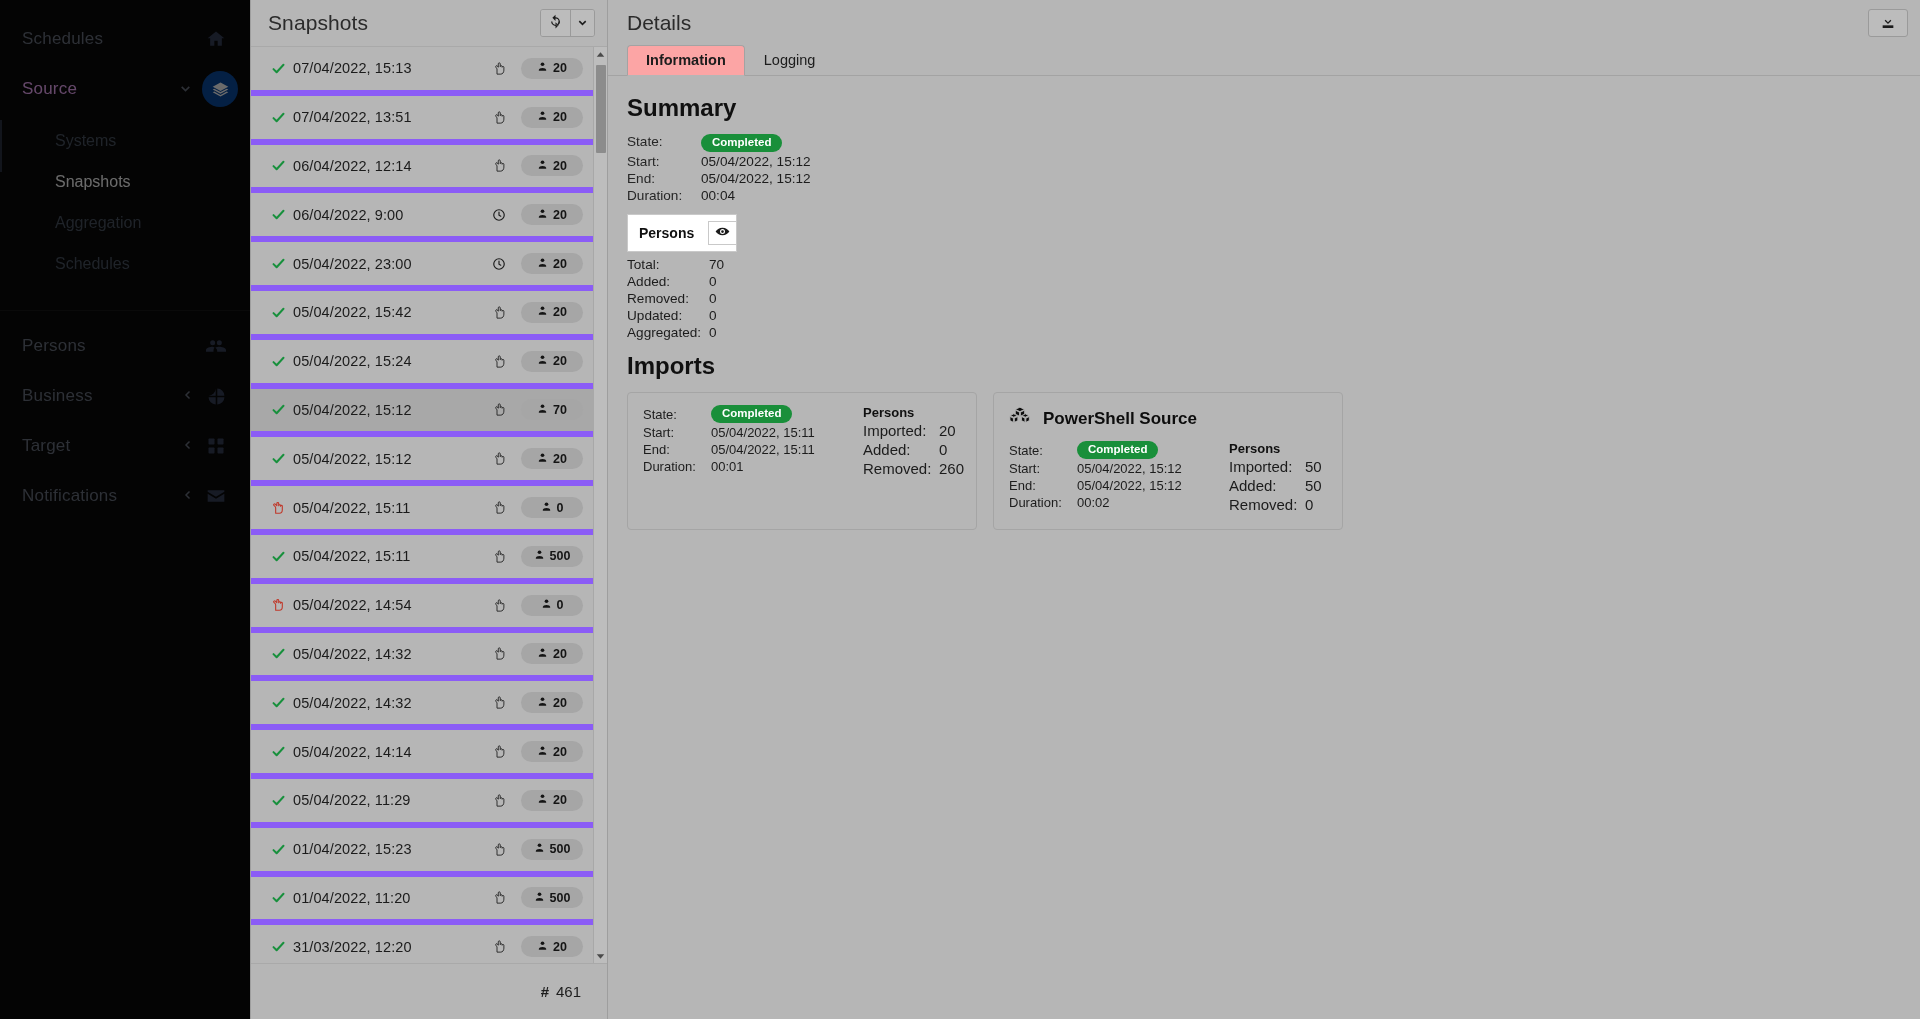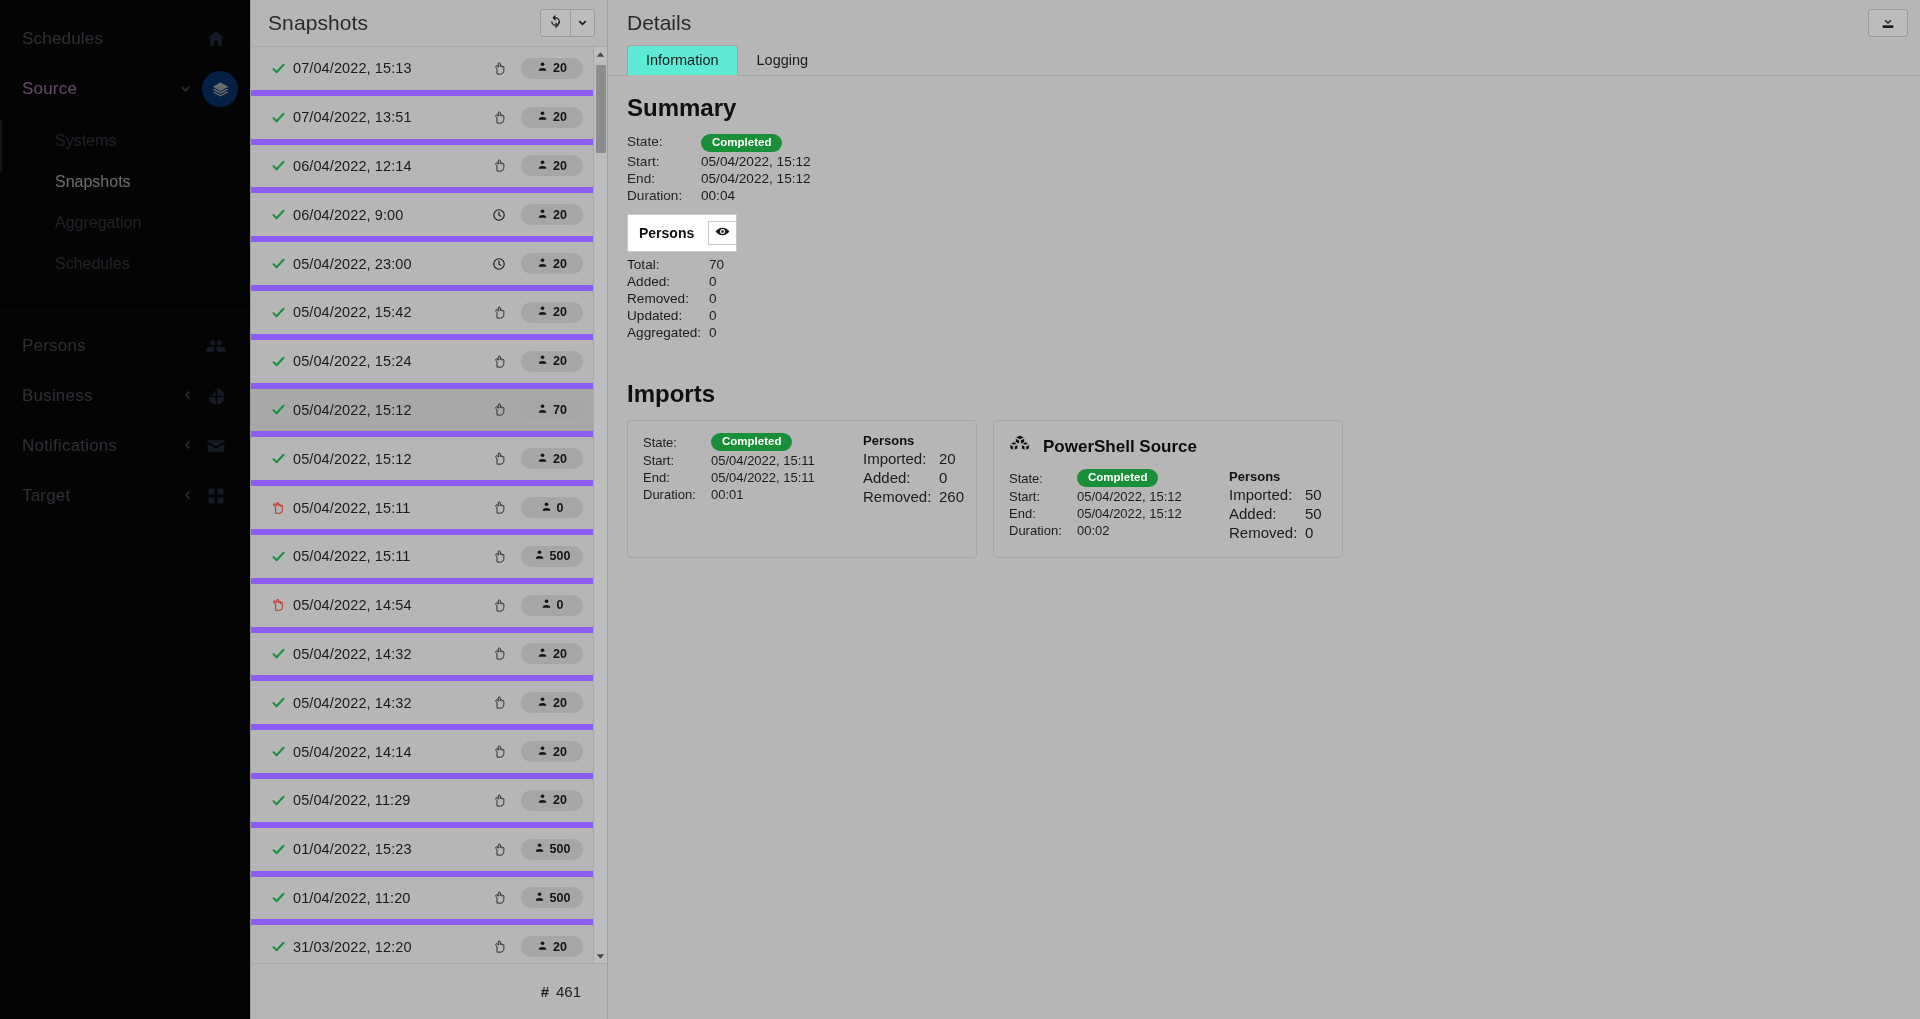--- a/index.html
+++ b/index.html
@@ -301,22 +301,22 @@
     font-size: 14.5px;
     color: #1c1c1c;
     cursor: pointer;
     border: 1px solid transparent;
     border-radius: 4px 4px 0 0;
     position: relative;
     z-index: 2;
     line-height: 18px;
   }
   .tab.active {
-    font-weight: normal;
-    background: #5eead4;
+    font-weight: bold;
+    background: #fca5a5;
     border-color: #a3a3a3;
     border-bottom-color: #b6b6b6;
     margin-top: 6px;
   }
 
   .details-body {
     flex: 1 1 auto;
     padding: 18px 0 0 19px;
     overflow: hidden;
   }
@@ -374,21 +374,21 @@
   }
 
   .kv2 {
     display: grid;
     grid-template-columns: 82px auto;
     row-gap: 2px;
     font-size: 13.6px;
     color: #1c1c1c;
   }
 
-  .imports-title { margin-top: 40px; }
+  .imports-title { margin-top: 12px; }
 
   .import-cards {
     display: flex;
     gap: 16px;
     margin-top: 8px;
   }
   .import-card {
     width: 350px;
     border: 1px solid #a5a5a5;
     border-radius: 4px;
@@ -515,46 +515,46 @@
           </svg>
       </span>
       <span class="nav-icon">
         <svg width="19" height="19" viewBox="0 0 24 24" fill="currentColor">
             <path d="M11 2v9H2a9 9 0 009-9zm2 0a9 9 0 019 9h-9V2zM2 13a9 9 0 009 9v-9H2zm11 0h9a9 9 0 01-9 9v-9z"></path>
           </svg>
       </span>
     </div>
 
     <div class="nav-item">
-      <span class="nav-label">Notifications</span>
-      <span class="nav-caret">
-        <svg width="12" height="12" viewBox="0 0 24 24" fill="none" stroke="currentColor" stroke-width="3">
-            <path d="M15 5l-7 7 7 7"></path>
-          </svg>
-      </span>
-      <span class="nav-icon">
-        <svg width="20" height="20" viewBox="0 0 24 24" fill="currentColor">
-            <path d="M2 5h20v2l-10 6L2 7V5zm0 4.3V19h20V9.3l-10 6-10-6z"></path>
-          </svg>
-      </span>
-    </div>
-
-    <div class="nav-item">
       <span class="nav-label">Target</span>
       <span class="nav-caret">
         <svg width="12" height="12" viewBox="0 0 24 24" fill="none" stroke="currentColor" stroke-width="3">
             <path d="M15 5l-7 7 7 7"></path>
           </svg>
       </span>
       <span class="nav-icon">
         <svg width="18" height="18" viewBox="0 0 24 24" fill="currentColor">
             <rect x="2" y="2" width="8" height="8" rx="1"></rect>
             <rect x="14" y="2" width="8" height="8" rx="1"></rect>
             <rect x="2" y="14" width="8" height="8" rx="1"></rect>
             <rect x="14" y="14" width="8" height="8" rx="1"></rect>
+          </svg>
+      </span>
+    </div>
+
+    <div class="nav-item">
+      <span class="nav-label">Notifications</span>
+      <span class="nav-caret">
+        <svg width="12" height="12" viewBox="0 0 24 24" fill="none" stroke="currentColor" stroke-width="3">
+            <path d="M15 5l-7 7 7 7"></path>
+          </svg>
+      </span>
+      <span class="nav-icon">
+        <svg width="20" height="20" viewBox="0 0 24 24" fill="currentColor">
+            <path d="M2 5h20v2l-10 6L2 7V5zm0 4.3V19h20V9.3l-10 6-10-6z"></path>
           </svg>
       </span>
     </div>
 
     <div class="overlay"></div>
   </nav>
 
   <section class="list-pane">
     <div class="list-header">
       <div class="list-title">Snapshots</div>

